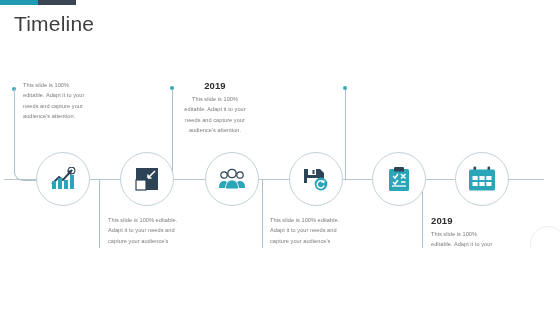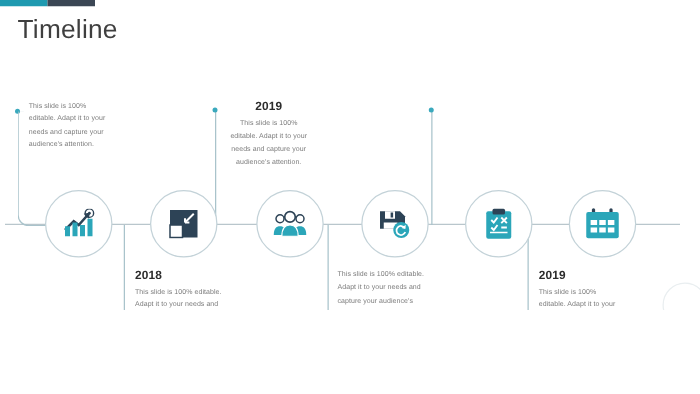--- a/index.html
+++ b/index.html
@@ -229,21 +229,20 @@
         <rect x="18.3" y="16" width="5.2" height="4" fill="#ffffff"></rect>
       </svg>
     </span>
   </div>
 
   <div class="block" style="left:23px; top:80px; width:68px;">
     <div class="body">This slide is 100% editable. Adapt it to your needs and capture your audience's attention.</div>
   </div>
 
   <div class="block" style="left:108px; top:215px; width:70px;">
-    <div class="year">2018</div>
     <div class="body">This slide is 100% editable. Adapt it to your needs and capture your audience's attention.</div>
   </div>
 
   <div class="block" style="left:181px; top:80px; width:68px;text-align:center;">
     <div class="year">2019</div>
     <div class="body">This slide is 100% editable. Adapt it to your needs and capture your audience's attention.</div>
   </div>
 
   <div class="block" style="left:270px; top:215px; width:70px;">
     <div class="body">This slide is 100% editable. Adapt it to your needs and capture your audience's attention.</div>

